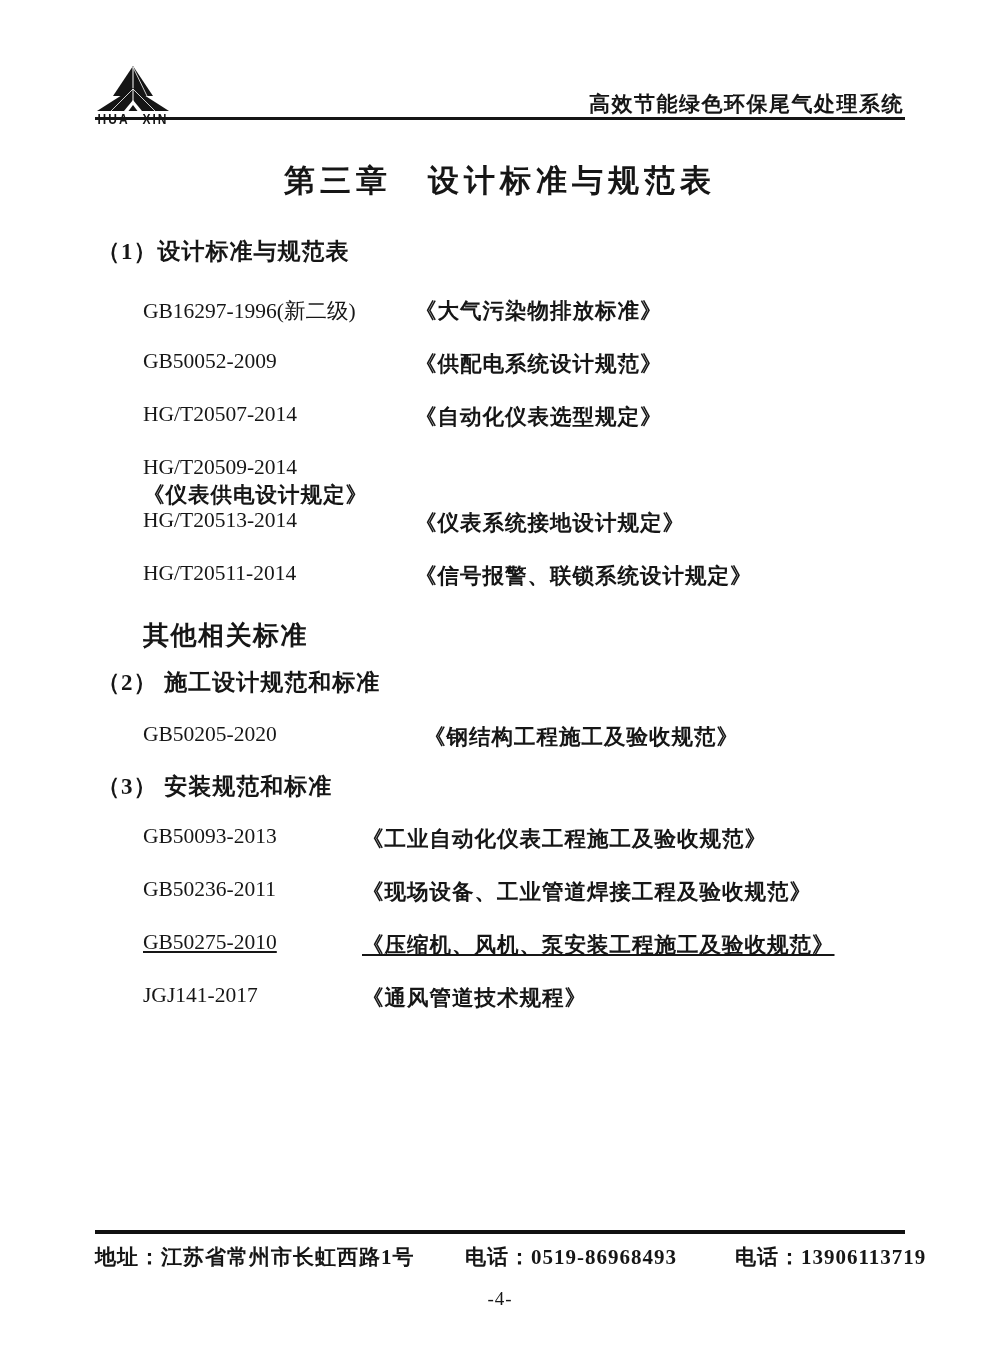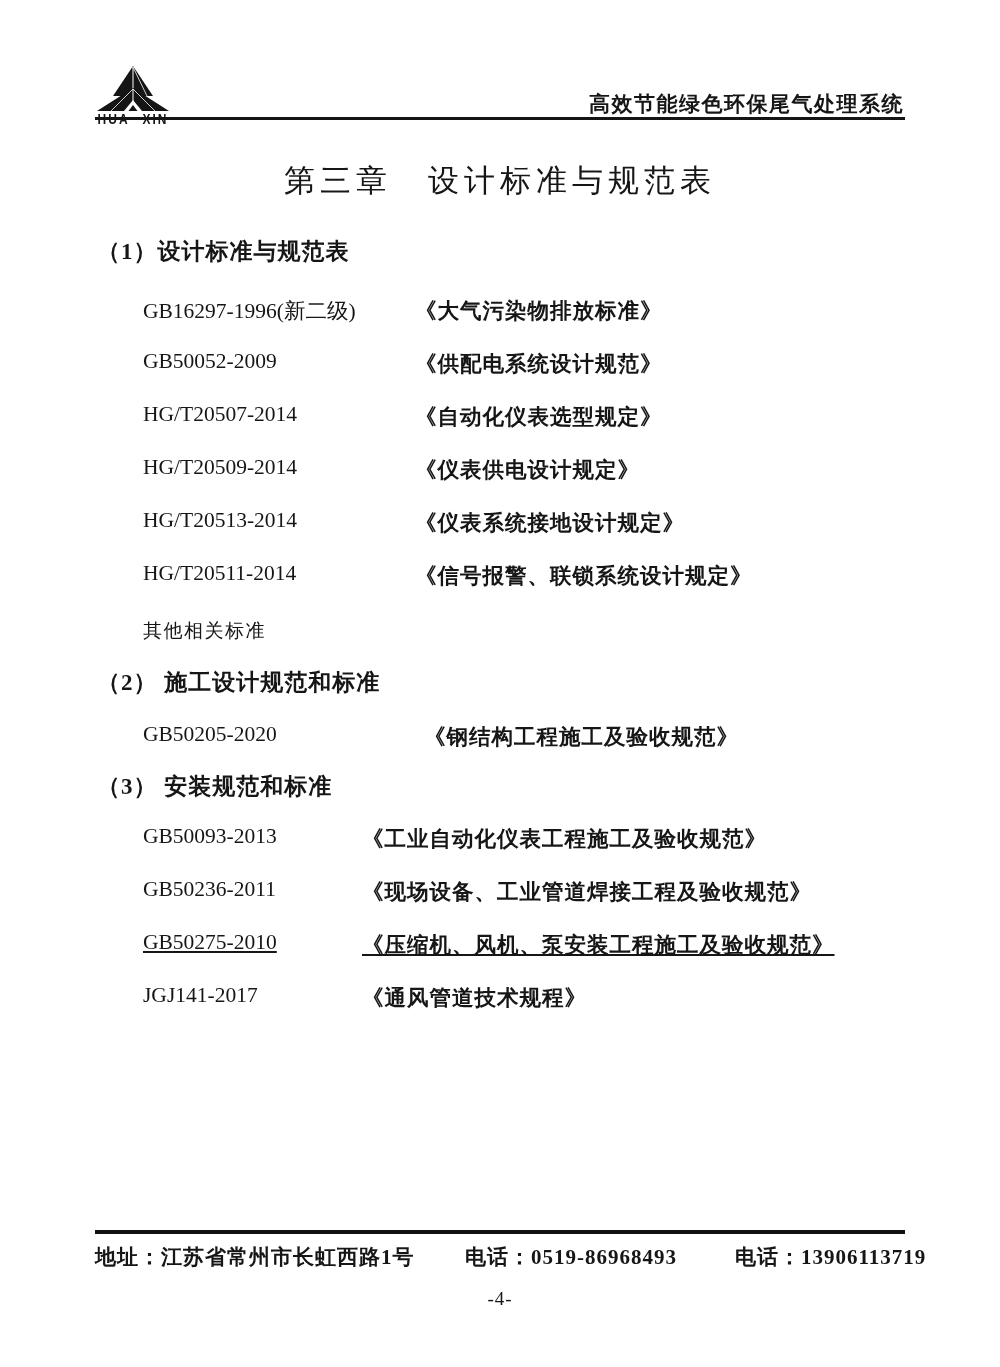--- a/index.html
+++ b/index.html
@@ -52,21 +52,21 @@
 
   
   .doc-title {
     position: absolute;
     top: 160px;
     left: 0;
     right: 0;
     margin: 0;
     text-align: center;
     font-size: 31px;
-    font-weight: normal;
+    font-weight: bold;
     letter-spacing: 5px;
     white-space: pre;
   }
   .section-heading {
     position: absolute;
     left: 97px;
     margin: 0;
     font-size: 23px;
     font-weight: bold;
     letter-spacing: 1px;
@@ -92,29 +92,29 @@
     font-weight: 600;
     letter-spacing: 1px;
   }
   .s1 .code { width: 272px; }
   .s2 .code { width: 281px; }
   .s3 .code { width: 219px; }
 
   .r1-0 { top: 296px; }
   .r1-1 { top: 349px; }
   .r1-2 { top: 402px; }
-  .r1-3 { top: 455px; }
+  .r1-3 { top: 455px; flex-direction: column; }
   .r1-4 { top: 508px; }
   .r1-5 { top: 561px; }
   .note {
     position: absolute;
     left: 143px;
     top: 618px;
-    font-size: 19px;
-    font-weight: 400;
+    font-size: 26px;
+    font-weight: 700;
     letter-spacing: 1.5px;
   }
   .r2-0 { top: 722px; }
   .r3-0 { top: 824px; }
   .r3-1 { top: 877px; }
   .r3-2 { top: 930px; text-decoration: underline; }
   .r3-3 { top: 983px; }
 
   
   .footer-rule {

